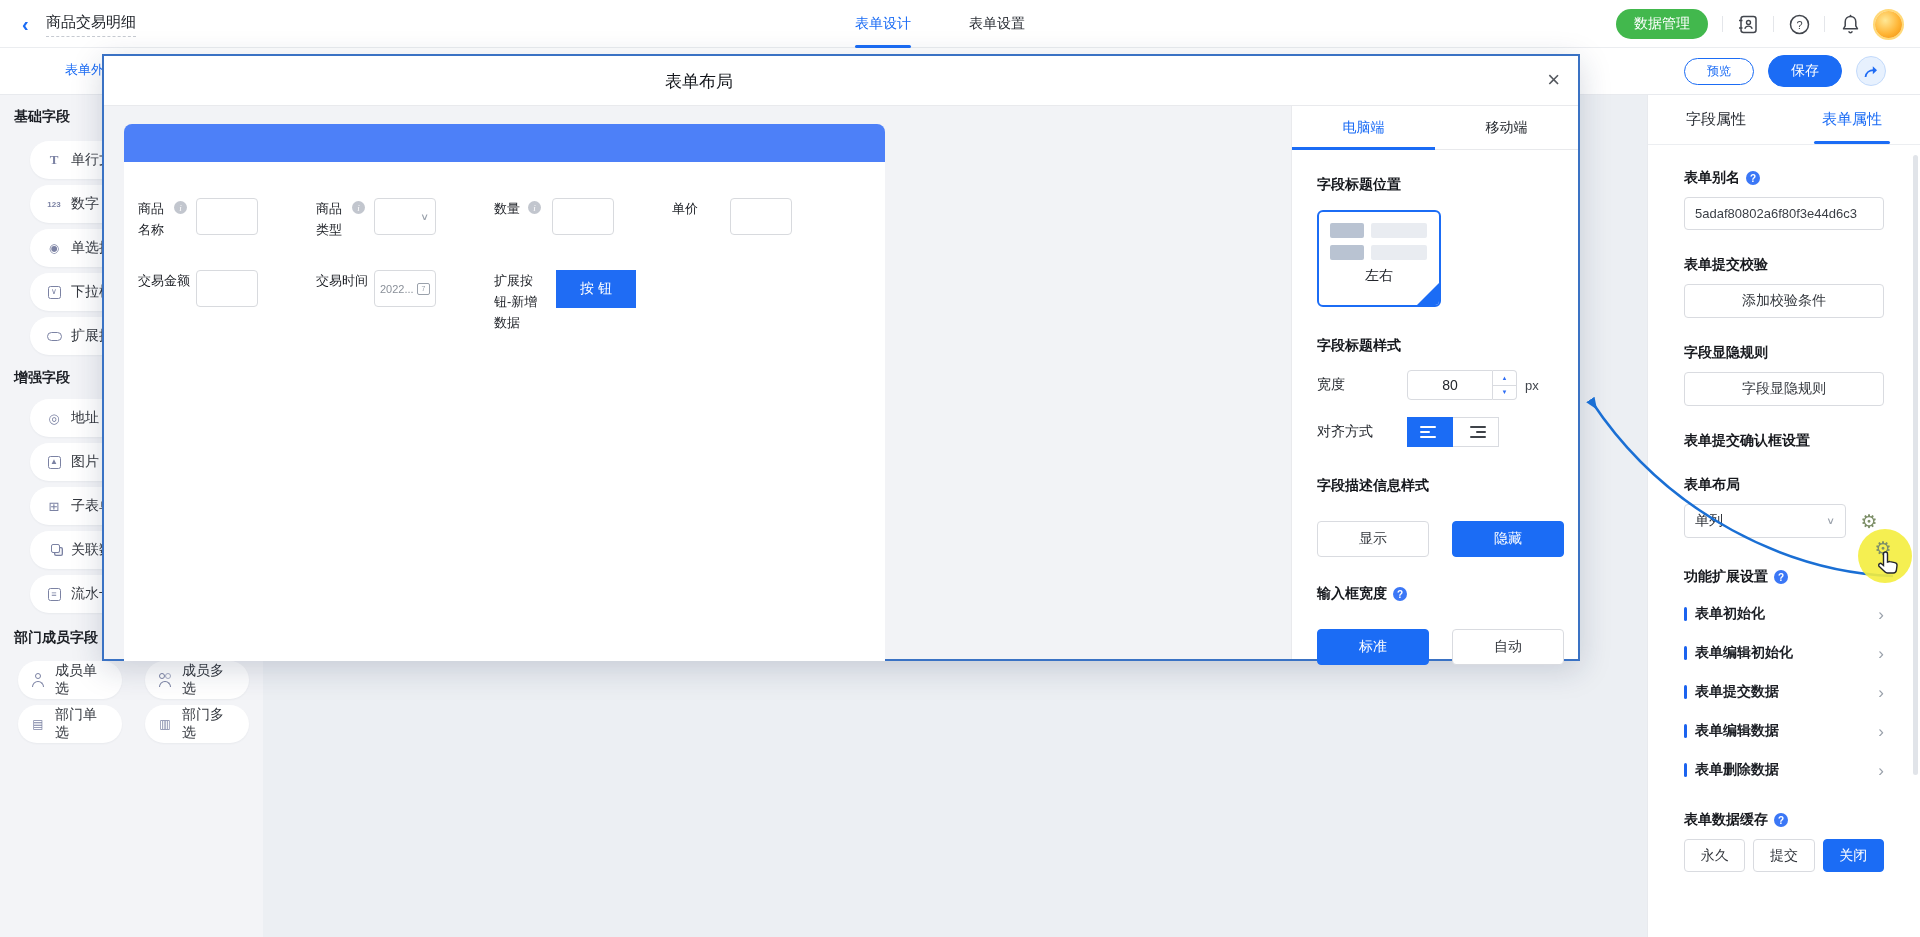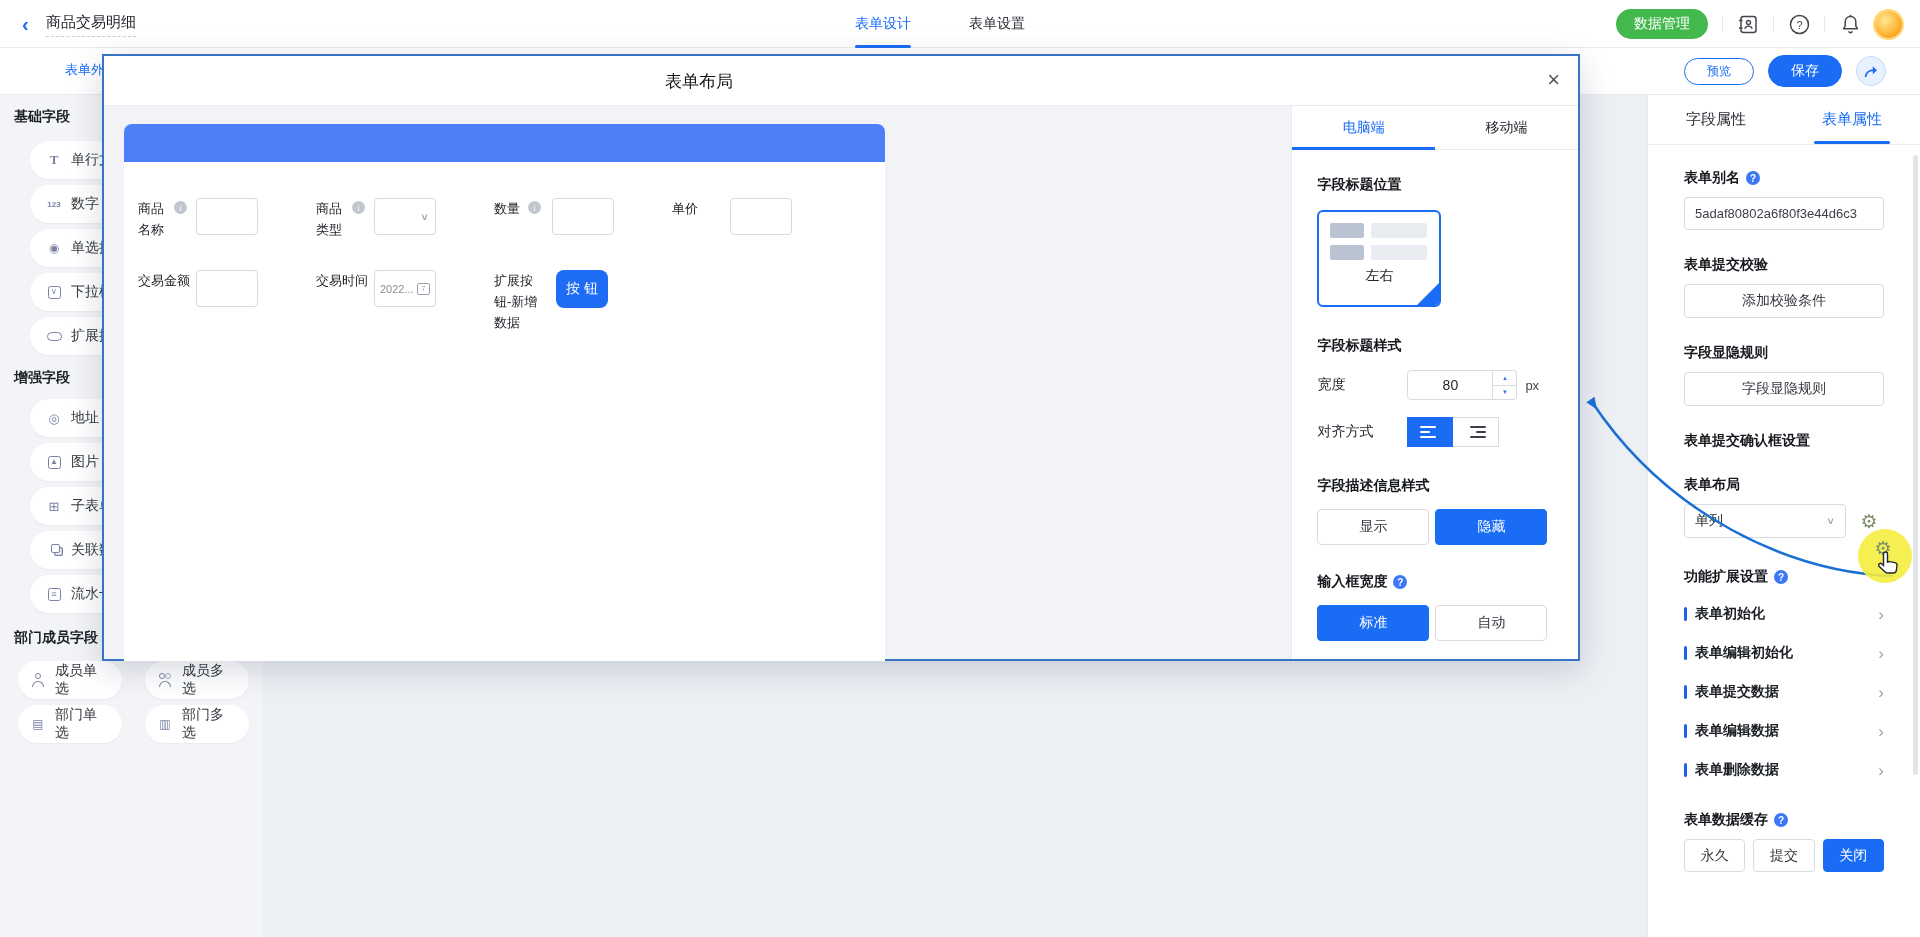--- a/index.html
+++ b/index.html
@@ -71,21 +71,21 @@
   .m-left{width:1189px;background:#f2f3f6;position:relative}
   .banner{position:absolute;left:20px;top:18px;width:761px;height:38px;background:#4d80f8;border-radius:8px 8px 0 0}
   .fcard{position:absolute;left:20px;top:56px;width:761px;height:499px;background:#fff}
   .f-field{position:absolute;display:flex}
   .f-label{font-size:13px;line-height:21px;color:#1b1e24;position:relative;word-break:break-all}
   .info-i{position:absolute;top:3px;width:13px;height:13px;border-radius:50%;background:#c2c6ce;color:#fff;font-size:9px;font-style:italic;display:flex;align-items:center;justify-content:center;font-family:"Liberation Serif",serif}
   .f-ctl{position:absolute;left:58px;top:0;width:62px;height:37px;border:1px solid #d8dade;border-radius:4px;background:#fff;display:flex;align-items:center;justify-content:flex-end;padding:0 6px;cursor:text}
   .f-ctl.sel{cursor:pointer}
   .f-ctl.date{justify-content:space-between;padding:0 5px;font-size:11px;color:#8a9099;cursor:pointer}
   .cal{width:13px;height:12px;border:1.2px solid #9aa1ab;border-radius:2px;font-size:7px;color:#9aa1ab;display:flex;align-items:center;justify-content:center}
-  .f-btn{position:absolute;left:62px;top:0;width:52px;height:38px;background:#1f6cf4;border-radius:8px;color:#fff;font-size:14px;display:flex;align-items:center;justify-content:center;cursor:pointer}
+  .f-btn{position:absolute;left:62px;top:0;width:80px;height:38px;background:#1f6cf4;border-radius:0;color:#fff;font-size:14px;display:flex;align-items:center;justify-content:center;cursor:pointer}
   
   .m-set{width:287px;background:#fff;border-left:1px solid #e9eaed;display:flex;flex-direction:column}
   .ms-tabs{height:44px;display:flex;border-bottom:1px solid #e8e9ec;flex:0 0 44px}
   .ms-tab{flex:1;display:flex;align-items:center;justify-content:center;font-size:14px;color:#24282e;cursor:pointer;position:relative}
   .ms-tab.active{color:#1b6cf5}
   .ms-tab.active:after{content:"";position:absolute;left:0;right:0;bottom:-1px;height:3px;background:#1b6cf5}
   .ms-body{padding:26px 14px 0 25px}
   .ms-label{font-size:14px;font-weight:bold;color:#15181d;display:flex;align-items:center;gap:6px}
   .cards{display:flex;gap:13px;margin-top:16px}
   .pos-card{width:124px;height:97px;border:1px solid #d8dade;border-radius:6px;background:#fff;padding:12px 12px 0 12px;cursor:pointer;position:relative;overflow:hidden}
@@ -102,21 +102,21 @@
   .spin div{flex:1;display:flex;align-items:center;justify-content:center;font-size:6px;color:#2f6ef4;cursor:pointer}
   .spin div:first-child{border-bottom:1px solid #d9dbe0}
   .px{font-size:13px;color:#41454c;margin-left:8px}
   .al-btn{width:46px;height:30px;border:1px solid #d9dbe0;background:#fff;display:flex;flex-direction:column;justify-content:center;gap:3px;padding:0 12px;cursor:pointer}
   .al-btn.on{background:#1b6cf5;border-color:#1b6cf5}
   .al-btn i{display:block;height:2px;border-radius:1px;background:#3f4349}
   .al-btn.on i{background:#fff}
   .al-left i:nth-child(1){width:16px}.al-left i:nth-child(2){width:10px}.al-left i:nth-child(3){width:16px}
   .al-right{align-items:flex-end}
   .al-right i:nth-child(1){width:16px}.al-right i:nth-child(2){width:10px}.al-right i:nth-child(3){width:16px}
-  .tog2{display:flex;gap:6px;margin-top:14px}
+  .tog2{display:flex;gap:23px;margin-top:26px}
   .tg-btn{width:112px;height:36px;border:1px solid #d9dbe0;border-radius:4px;background:#fff;font-size:14px;color:#33373d;display:flex;align-items:center;justify-content:center;cursor:pointer}
   .tg-btn.on{background:#1b6cf5;border-color:#1b6cf5;color:#fff}
   
   .ann{position:absolute;z-index:20;pointer-events:none}
   .yellow-hl{left:1858px;top:529px;width:54px;height:54px;border-radius:50%;background:#f4ed3e;opacity:.9;z-index:19}
   .gear-over{left:1868px;top:531px;width:30px;height:34px;display:flex;align-items:center;justify-content:center;font-size:19px;color:#7d8f68;z-index:21}
   .cursor-over{left:1876px;top:550px;z-index:23}
   svg.arrow-svg{position:absolute;left:0;top:0;width:1920px;height:937px;z-index:18;pointer-events:none}
 </style>
 </head>

